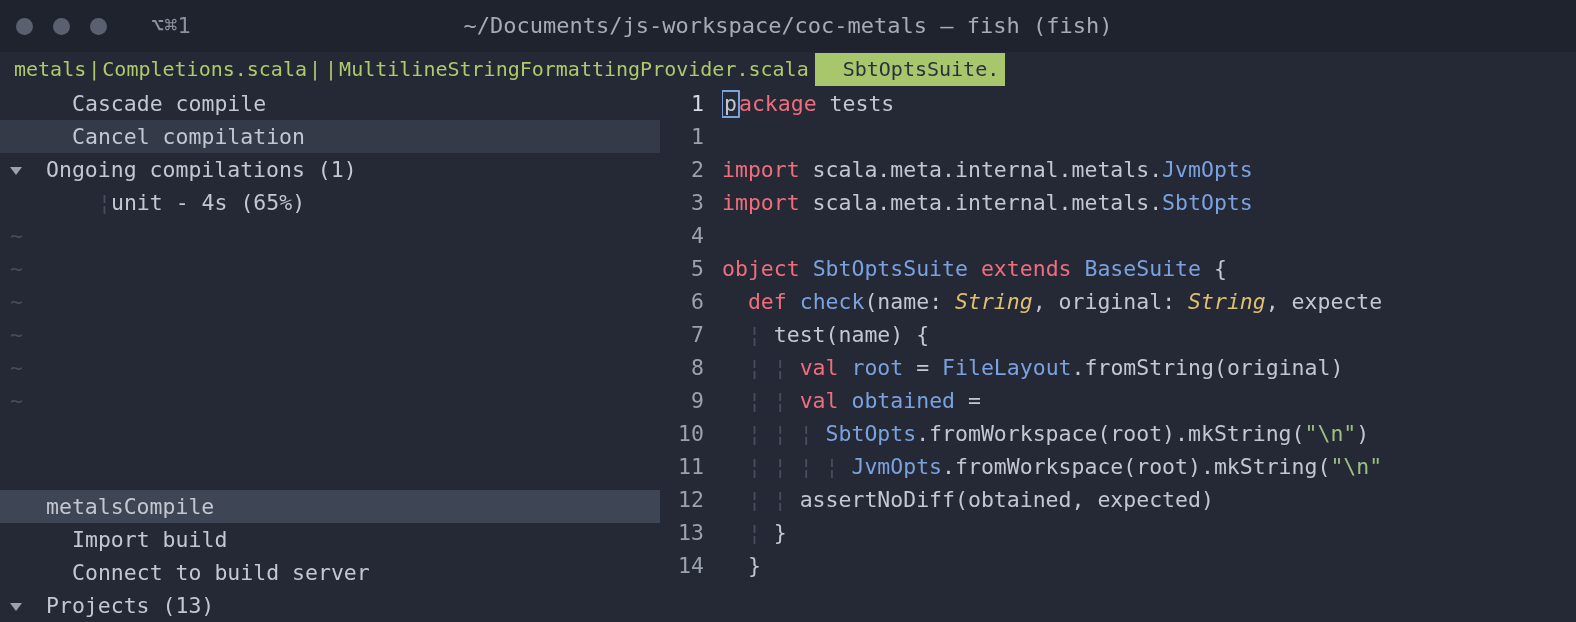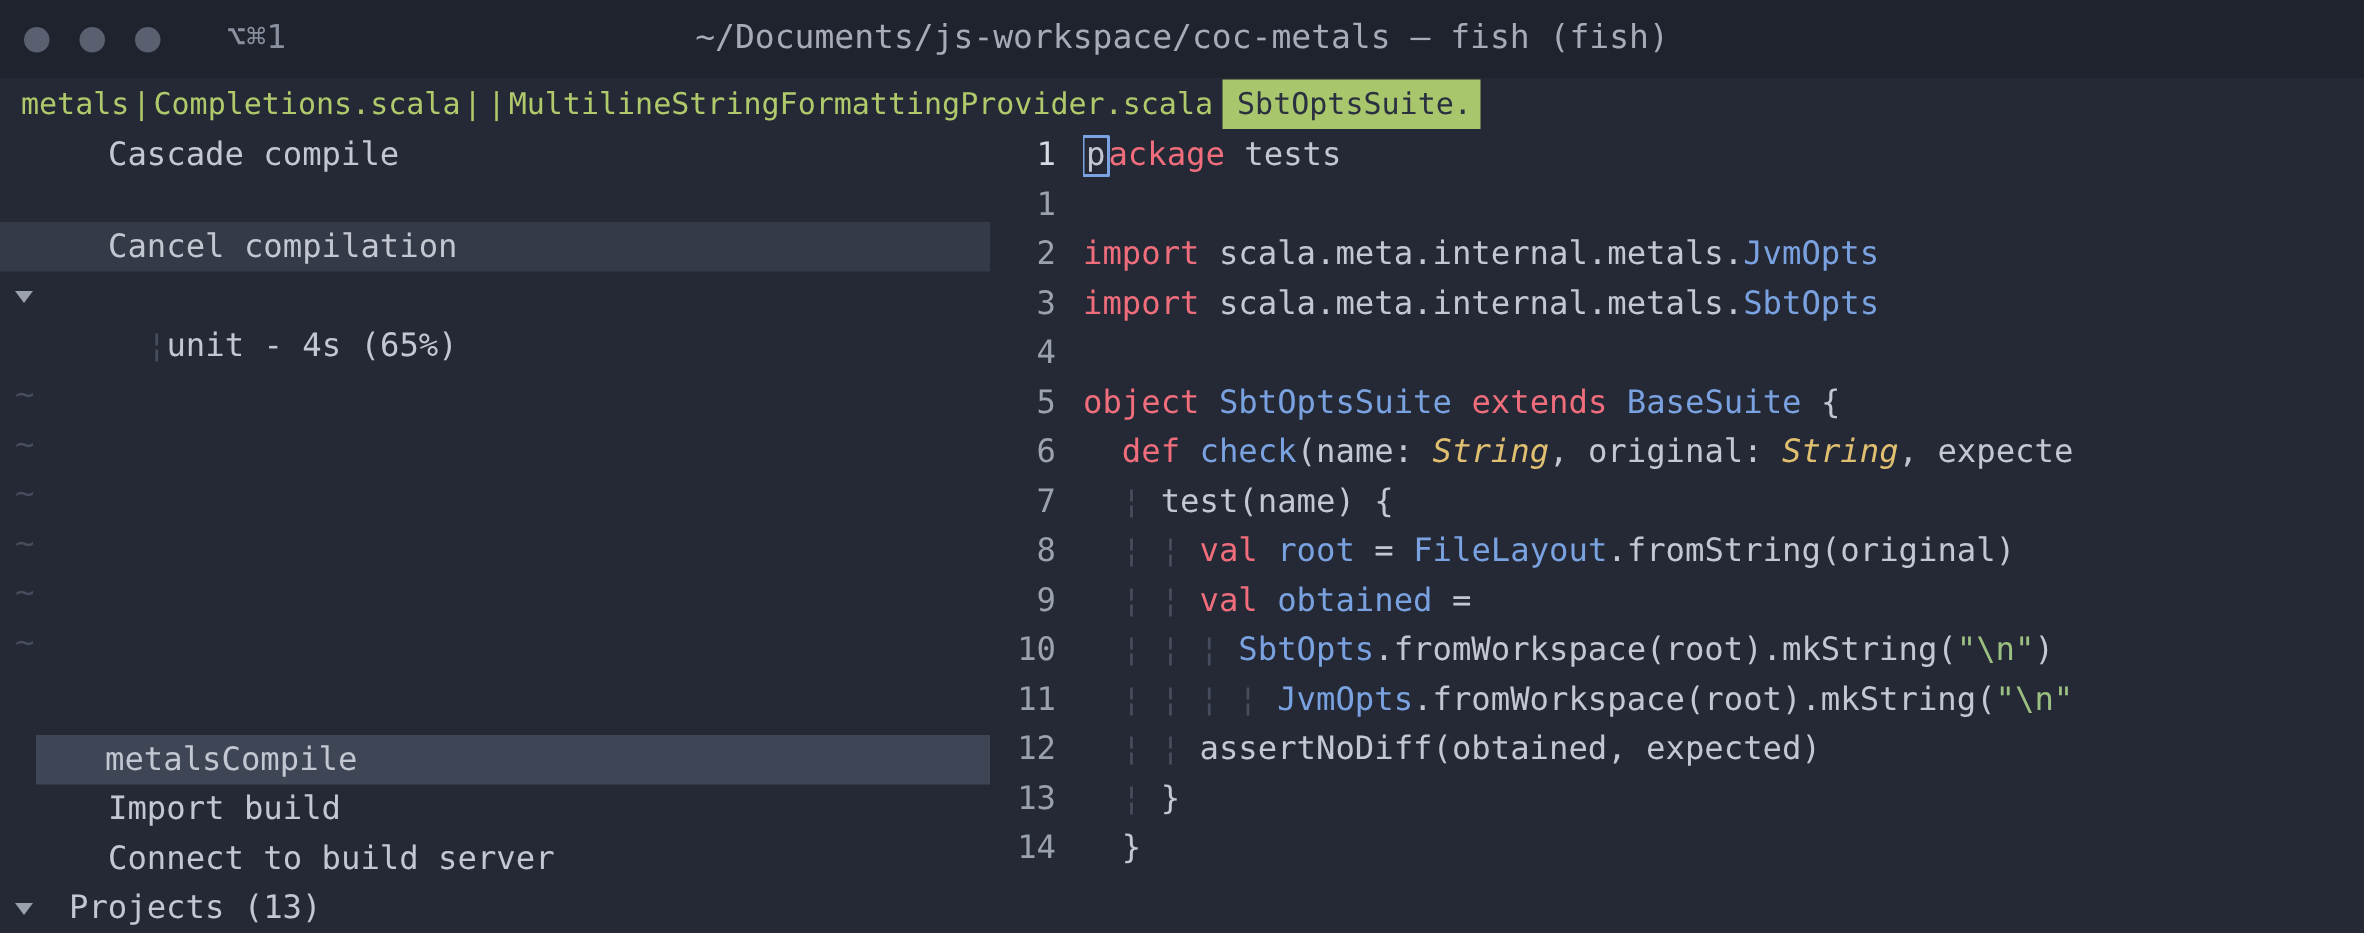--- a/index.html
+++ b/index.html
@@ -75,21 +75,21 @@
     padding-left: 14px;
     color: var(--accent-green);
     white-space: nowrap;
     font-size: 20px;
     overflow: hidden;
   }
   .buffer-bar .sep { color: var(--accent-green); padding: 0 2px; }
   .buffer-bar .tab-active {
     background: var(--sel-green);
     color: #2a3040;
-    padding: 1px 6px 1px 10px;
+    padding: 1px 6px 1px 28px;
     margin-left: 6px;
     border-radius: 0;
   }
 
   
   .split {
     display: flex;
     height: calc(622px - 52px - 35px);
     width: 100%;
   }
@@ -112,22 +112,22 @@
     overflow: hidden;
   }
   .side-row .gutter {
     width: 46px;
     flex: 0 0 46px;
     text-align: left;
     padding-left: 10px;
     color: var(--fg-faint);
   }
   .side-row .indent { display:inline-block; width: 26px; }
-  .side-row.highlight { background: var(--bg-highlight); margin-top: 28px; }
-  .side-row.selected { background: var(--bg-selected); margin-left: 24px; }
+  .side-row.highlight { background: var(--bg-highlight); }
+  .side-row.selected { background: var(--bg-selected); }
   .chev {
     display: inline-block;
     width: 0; height: 0;
     border-left: 6px solid transparent;
     border-right: 6px solid transparent;
     border-top: 8px solid #9ba1ad;
     margin-right: 10px;
     position: relative;
     top: -2px;
   }
@@ -207,20 +207,21 @@
           <span class="indent"></span>
           <span>Cascade compile</span>
         </div>
         <div class="side-row highlight">
           <span class="gutter"></span>
           <span class="indent"></span>
           <span>Cancel compilation</span>
         </div>
         <div class="side-row">
           <span class="gutter"><span class="chev"></span></span>
+          <span>Ongoing compilations (1)</span>
         </div>
         <div class="side-row">
           <span class="gutter"></span>
           <span class="indent"></span>
           <span class="indent"></span>
           <span class="guide">¦ </span>
           <span>unit - 4s (65%)</span>
         </div>
         <div class="tilde">~</div>
         <div class="tilde">~</div>

